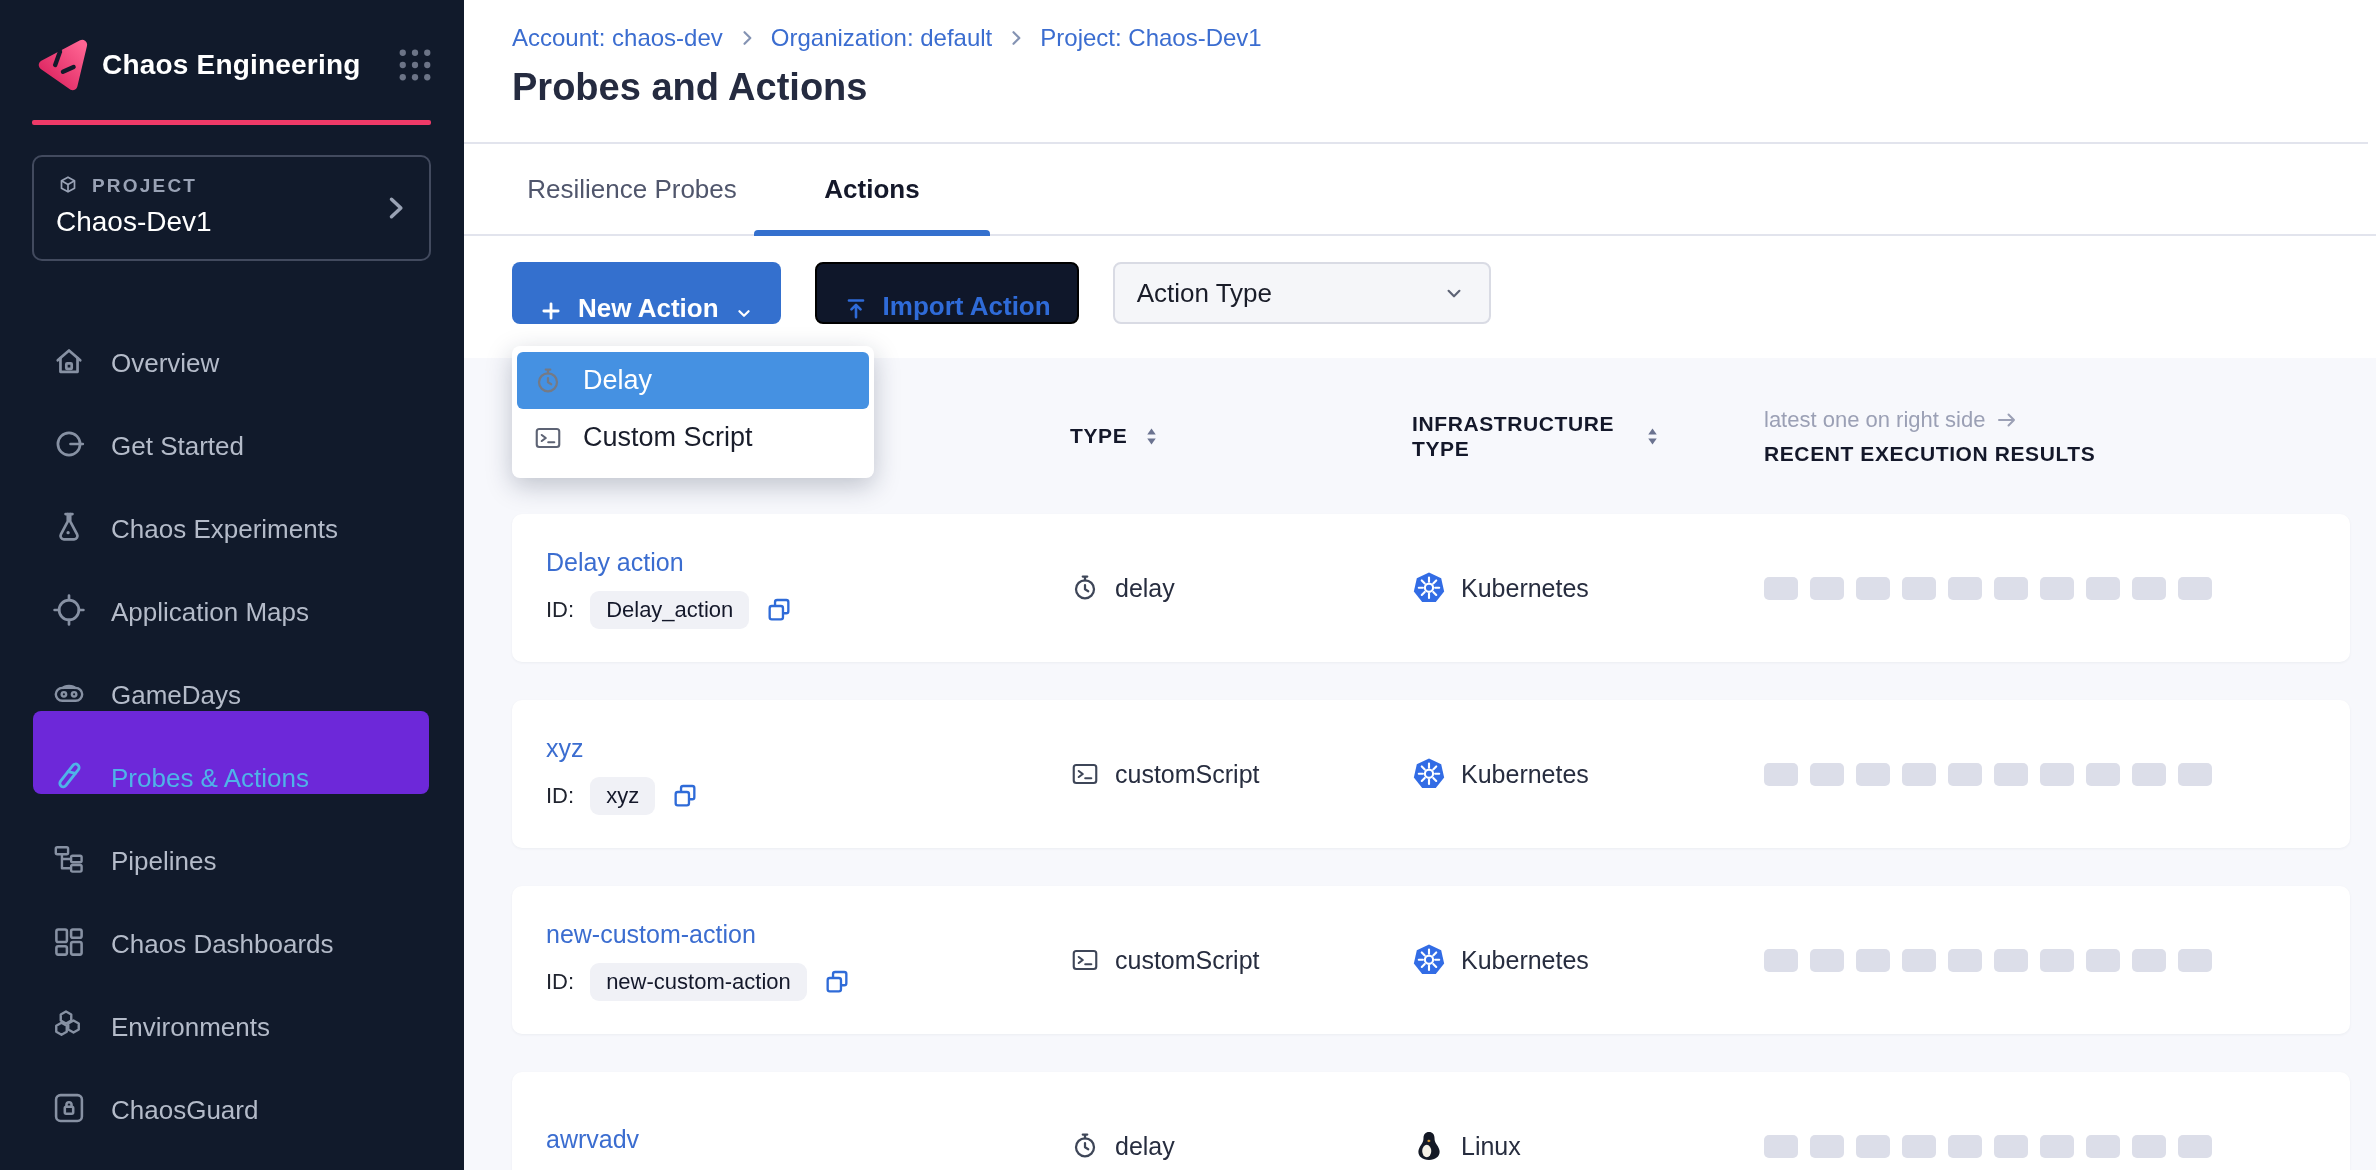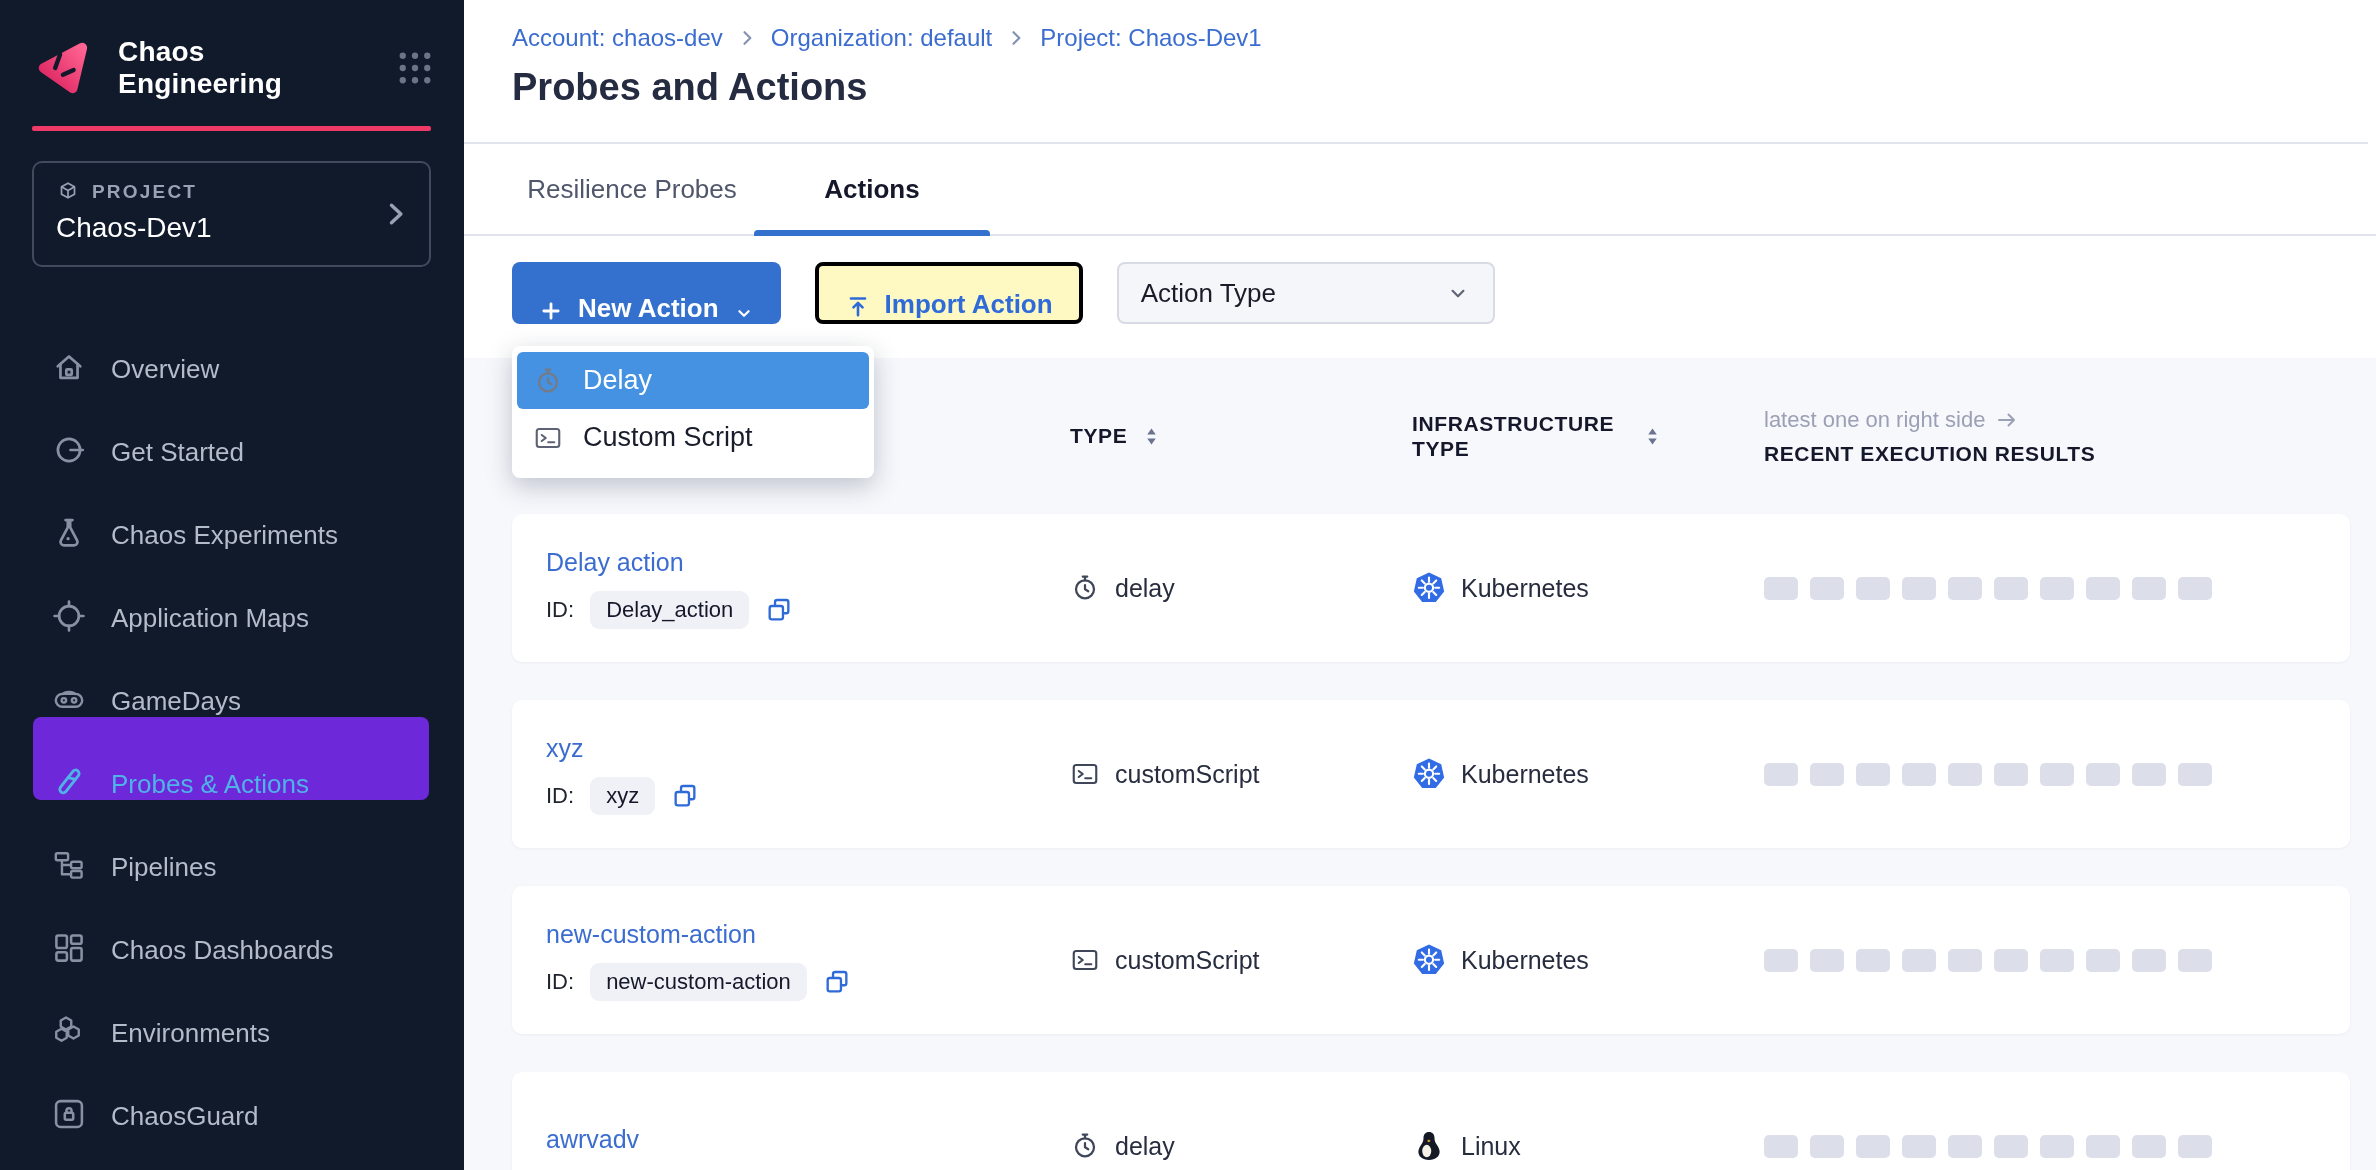--- a/index.html
+++ b/index.html
@@ -6,21 +6,21 @@
   body{
     width:2376px;height:1170px;overflow:hidden;position:relative;
     font-family:"Liberation Sans","DejaVu Sans",sans-serif;
     background:#ffffff;
     -webkit-font-smoothing:antialiased;
   }
   svg{display:block}
 
   
   .sidebar{position:absolute;left:0;top:0;width:464px;height:1170px;background:#111a2b;}
-  .logo-row{display:flex;align-items:center;gap:26px;padding:36px 28px 0 30px;justify-content:center;}
+  .logo-row{display:flex;align-items:center;gap:10px;padding:36px 28px 0 30px;justify-content:center;}
   .logo-mark{width:62px;height:58px;flex:none}
   .app-title{color:#ffffff;font-size:28px;font-weight:700;flex:1;letter-spacing:.2px}
   .apps-grid{width:42px;height:42px;color:#6c7487;cursor:pointer;flex:none}
   .brand-rule{height:5px;background:#ef3a68;margin:26px 33px 0 32px;border-radius:2px}
 
   .project-card{margin:30px 33px 8px 32px;height:106px;border:2px solid #424a5e;border-radius:10px;
     position:relative;padding:17px 22px;box-sizing:border-box;cursor:pointer}
   .project-label-row{display:flex;align-items:center;gap:12px;color:#99a2b5;font-size:19px;font-weight:700;letter-spacing:2.2px}
   .project-label-row svg{width:24px;height:24px;color:#99a2b5}
   .project-name{color:#ffffff;font-size:28px;margin-top:8px}
@@ -45,21 +45,21 @@
   .tabbar{position:absolute;top:144px;left:0;right:0;height:90px;border-bottom:2px solid #e2e4ed;display:flex;padding-left:48px;background:#fff}
   .tab{min-width:240px;text-align:center;line-height:90px;font-size:26px;color:#50566c;cursor:pointer;position:relative}
   .tab.active{color:#14182a;font-weight:700}
   .tab.active::after{content:"";position:absolute;left:2px;right:2px;bottom:-2px;height:6px;background:#3470ce;border-radius:4px 4px 0 0}
 
   .toolbar{position:absolute;top:262px;left:48px;display:flex;align-items:center;gap:34px}
   .btn{display:flex;align-items:flex-end;gap:14px;height:62px;border-radius:8px;font-size:26px;font-weight:700;
     padding:0 26px;box-sizing:border-box;cursor:pointer;white-space:nowrap}
   .btn-primary{background:#3470ce;color:#ffffff}
   .btn-primary svg{color:#fff}
-  .btn-outline{background:#fef9c3;color:#2f6bd8;border:4px solid #000000}
+  .btn-outline{background:#0f172a;color:#2f6bd8;border:2px solid #000000}
   .icon24{width:26px;height:26px}
   .icon20{width:22px;height:22px}
   .filter-select{width:378px;height:62px;background:#f5f6f9;border:2px solid #d9dbe4;border-radius:8px;
     display:flex;align-items:center;justify-content:space-between;padding:0 22px;box-sizing:border-box;
     font-size:26px;color:#1a1d29;cursor:pointer}
   .filter-select svg{width:26px;height:26px;color:#5d6375}
 
   
   .table-section{position:absolute;top:358px;left:0;right:0;height:820px;background:#f7f8fc;
     padding:0 26px 0 48px;box-sizing:border-box}

